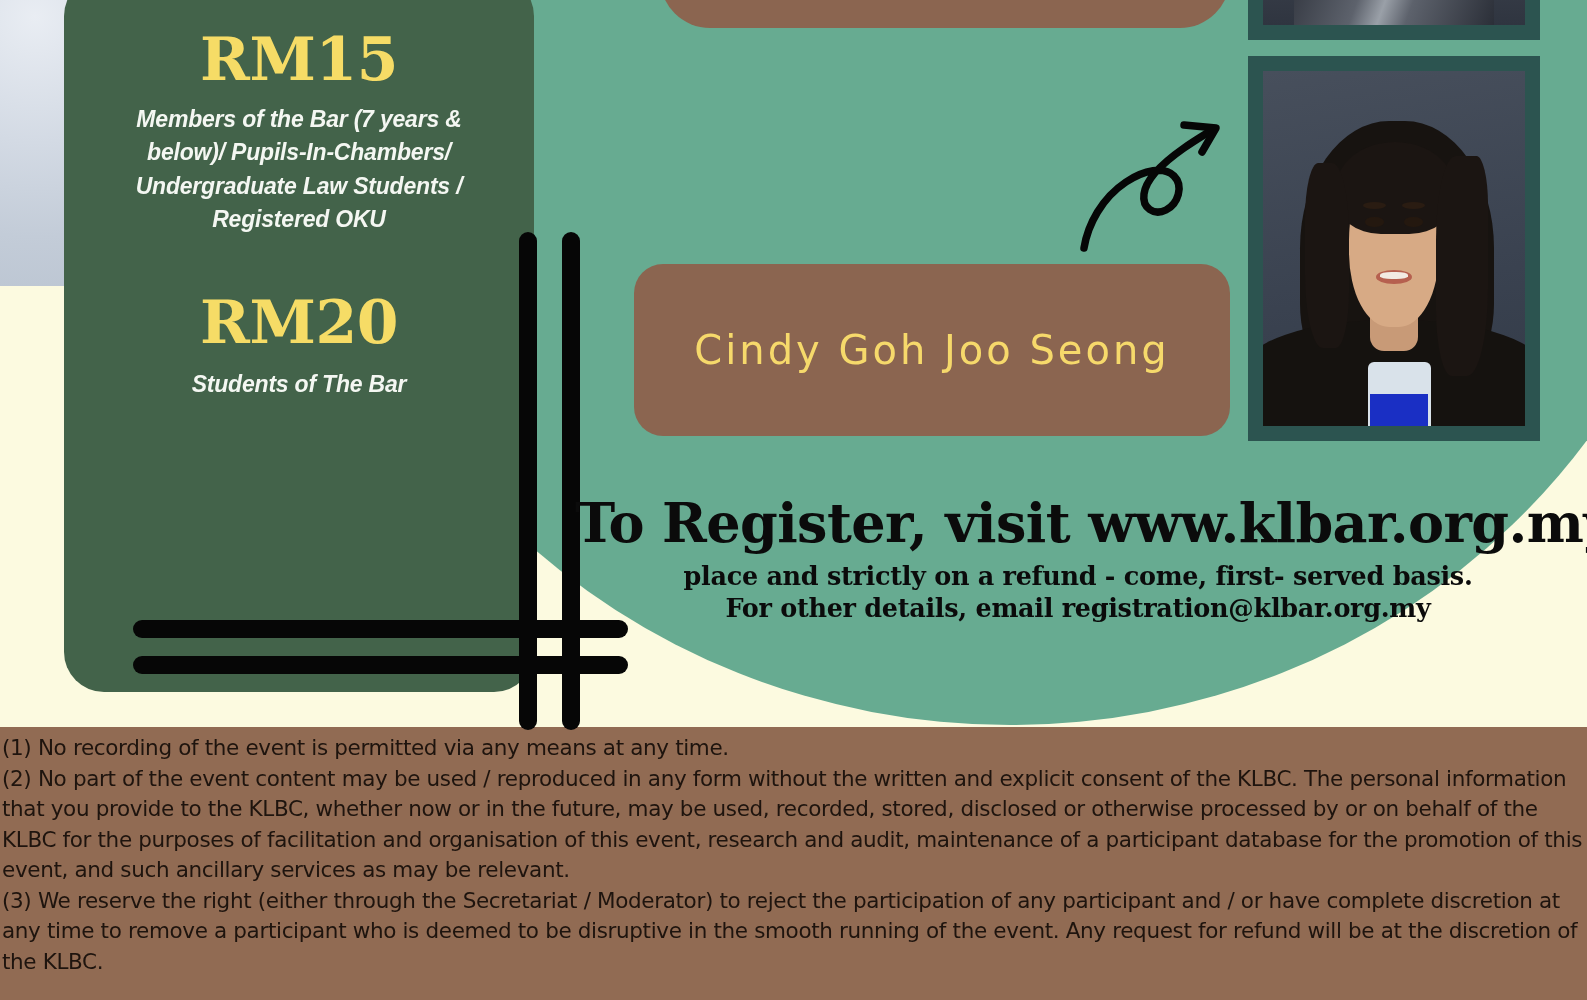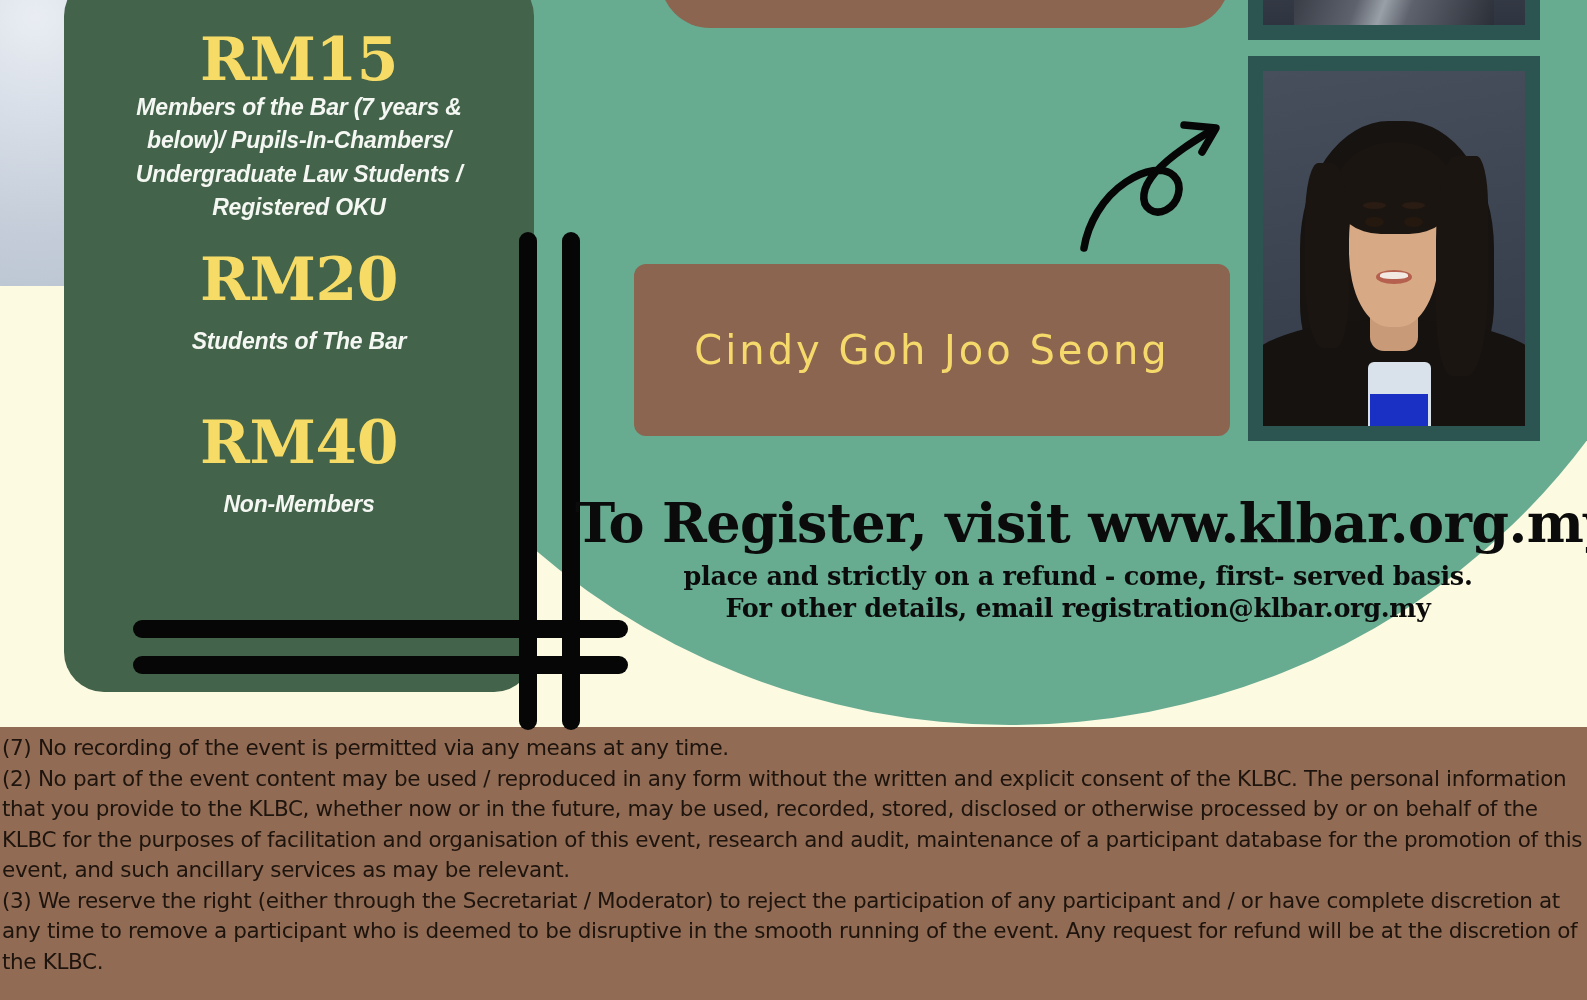--- a/index.html
+++ b/index.html
@@ -70,23 +70,24 @@
     color:#F6DC66;
     letter-spacing:-0.5px;
   }
   .price-desc {
     font-family:"Liberation Sans", sans-serif;
     font-weight:bold;
     font-style:italic;
     font-size:23px;
     line-height:1.45;
     color:#F4F7F2;
+    margin-top:12px;
     letter-spacing:-0.2px;
   }
-  .tier-2 { margin-top:24px; }
+  .tier-2 { margin-top:55px; }
   .tier-3 { margin-top:52px; }
   .tier-2 .price-desc, .tier-3 .price-desc { margin-top:14px; }
 
   
   .hash-v {
     position:absolute;
     width:18px;
     background:#060606;
     border-radius:9px;
     top:232px; height:498px;
@@ -107,21 +108,21 @@
   .pill-top {
     position:absolute; left:660px; top:-78px;
     width:570px; height:106px;
     background:#8B6550;
     border-radius:50px;
   }
   .pill-name {
     position:absolute; left:634px; top:264px;
     width:596px; height:172px;
     background:#8B6550;
-    border-radius:12px;
+    border-radius:29px;
     display:flex; align-items:center; justify-content:center;
   }
   .pill-name-text {
     font-family:"DejaVu Sans", sans-serif;
     font-size:40px;
     color:#F6D96B;
     letter-spacing:3px;
     white-space:nowrap;
   }
 
@@ -267,42 +268,38 @@
 
   <div class="price-card">
     <div class="tier-1">
       <div class="price-amount">RM15</div>
       <div class="price-desc">Members of the Bar (7 years &amp; below)/ Pupils-In-Chambers/ Undergraduate Law Students / Registered OKU</div>
     </div>
     <div class="tier-2">
       <div class="price-amount">RM20</div>
       <div class="price-desc">Students of The Bar</div>
     </div>
-    <div class="tier-3">
-      <div class="price-amount">RM40</div>
-      <div class="price-desc">Non-Members</div>
-    </div>
   </div>
 
   <div class="hash-h h1"></div>
   <div class="hash-h h2"></div>
   <div class="hash-v v1"></div>
   <div class="hash-v v2"></div>
 
   <div class="pill-name">
     <span class="pill-name-text">Cindy Goh Joo Seong</span>
   </div>
 
   <div class="register">
     <div class="register-title">To Register, visit www.klbar.org.my</div>
     <div class="register-sub">
       <div>place and strictly on a refund - come, first- served basis.</div>
       <div>For other details, email registration@klbar.org.my</div>
     </div>
   </div>
 
   <div class="terms">
-    <p>(7) No recording of the event is permitted via any means at any time.</p>
+    <p>(1) No recording of the event is permitted via any means at any time.</p>
     <p>(2) No part of the event content may be used / reproduced in any form without the written and explicit consent of the KLBC. The personal information that you provide to the KLBC, whether now or in the future, may be used, recorded, stored, disclosed or otherwise processed by or on behalf of the KLBC for the purposes of facilitation and organisation of this event, research and audit, maintenance of a participant database for the promotion of this event, and such ancillary services as may be relevant.</p>
     <p>(3) We reserve the right (either through the Secretariat / Moderator) to reject the participation of any participant and / or have complete discretion at any time to remove a participant who is deemed to be disruptive in the smooth running of the event. Any request for refund will be at the discretion of the KLBC.</p>
   </div>
 
 </div>
 
 </body></html>

